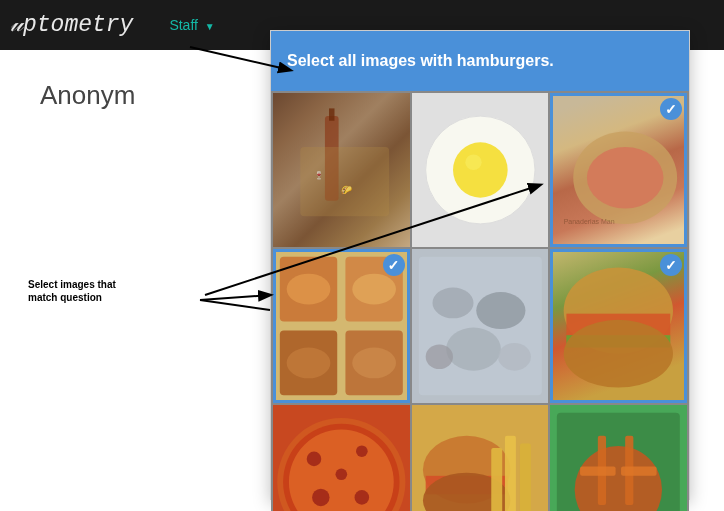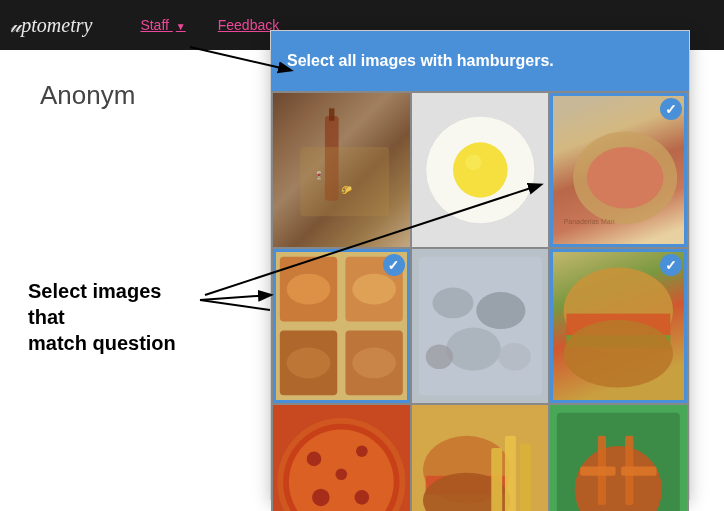--- a/index.html
+++ b/index.html
@@ -29,32 +29,31 @@
       height: 50px;
       background: #1a1a1a;
       display: flex;
       align-items: center;
       padding: 0 10px;
       z-index: 5;
     }
     .navbar-logo {
       color: #fff;
       font-style: italic;
-      font-size: 20px;
-      font-family: Liberation Serif, serif;
-      margin-right: 32px;
+      font-size: 23px;
+      font-family: Liberation Mono, monospace;
+      margin-right: 20px;
       opacity: 0.9;
     }
     .navbar-item {
-      color: #ec4899;
+      color: #14b8a6;
       font-size: 14px;
       padding: 8px 16px;
       cursor: pointer;
       position: relative;
-      text-decoration: underline;
     }
     .navbar-item .arrow { font-size: 10px; margin-left: 3px; }
 
     
     .page-content {
       position: absolute;
       top: 50px;
       left: 0;
       width: 724px;
       height: 461px;
@@ -67,21 +66,21 @@
       font-weight: normal;
       margin-bottom: 15px;
     }
     .page-subtitle {
       font-size: 13px;
       color: #888;
       line-height: 1.6;
     }
     .annotation-label {
       position: absolute;
-      font-size: 20px;
+      font-size: 10px;
       font-weight: bold;
       color: #000;
       line-height: 1.3;
     }
 
     
     .captcha-overlay {
       position: absolute;
       top: 30px;
       left: 270px;
@@ -188,21 +187,20 @@
 
 <div class="page-bg"></div>
 
 <div class="navbar">
   <span class="navbar-logo">
     𝓊ptometry
   </span>
   <div class="navbar-item">
     Staff <span class="arrow">▼</span>
   </div>
-  <div class="navbar-item">Feedback</div>
 </div>
 
 <div class="page-content">
   <div class="page-title">Anonym</div>
   <div class="page-subtitle">
     <br>
   </div>
 </div>
 
 <div class="captcha-overlay">

